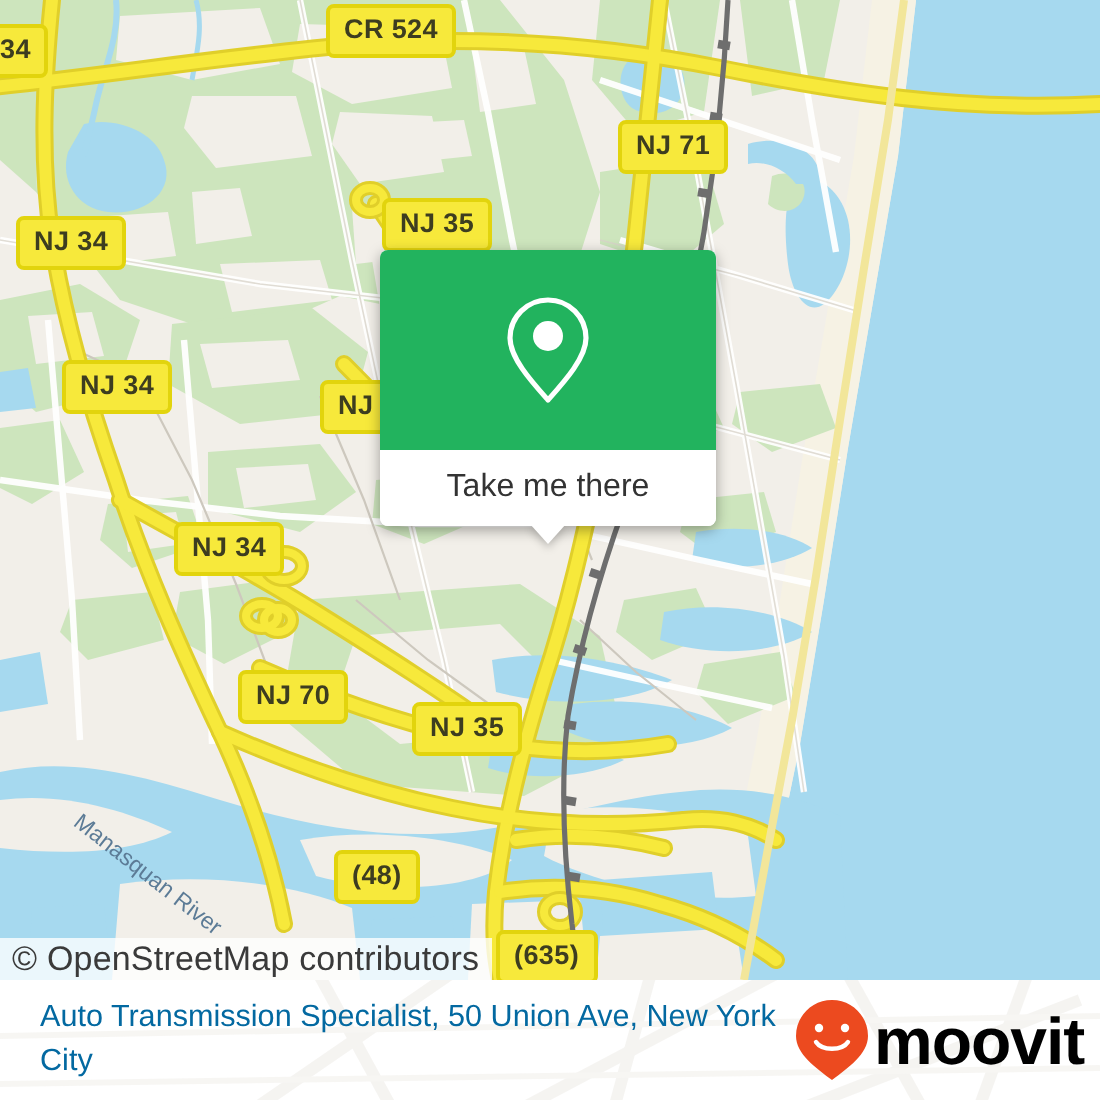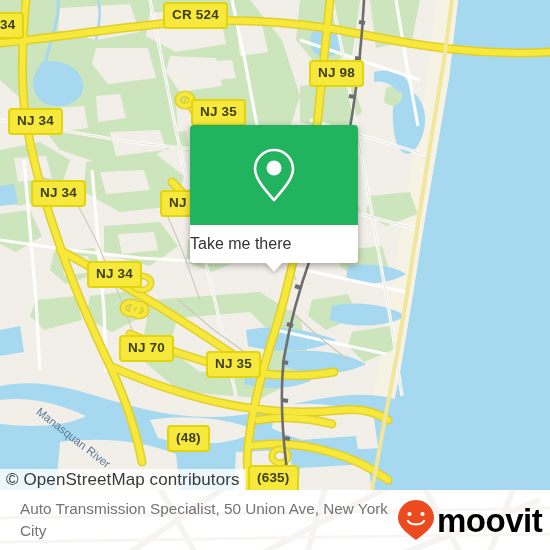--- a/index.html
+++ b/index.html
@@ -84,21 +84,21 @@
     height: 100px;
     border-radius: 4px 4px 0 0;
     display: flex;
     align-items: center;
     justify-content: center;
   }
   #popup .cta {
     height: 38px;
     display: flex;
     align-items: center;
-    justify-content: flex-start;
+    justify-content: center;
     font-size: 16px;
     color: #333333;
     border-radius: 0 0 4px 4px;
     background: #ffffff;
     position: relative;
     z-index: 2;
   }
   #popup .pointer {
     position: absolute;
     left: 50%;
@@ -128,21 +128,21 @@
     opacity: 0.5;
     pointer-events: none;
   }
   #footer .caption {
     position: relative;
     z-index: 2;
     margin-left: 20px;
     width: 370px;
     font-size: 15.3px;
     line-height: 22px;
-    color: #737373;
+    color: #0369a1;
   }
   #footer .logo {
     position: relative;
     z-index: 2;
     display: flex;
     align-items: center;
     margin-left: 6px;
   }
   #footer .logo .wordmark {
     font-size: 33px;
@@ -350,21 +350,21 @@
             <path d="M284,438 l6,1"></path>
           <path d="M286,474 l6,1"></path>
         </g>
 
       </g>
     </svg>
 
     <div id="shields">
         <div class="shield" style="left: -9px; top: 12px;">34</div>
         <div class="shield" style="left: 163px; top: 2px;">CR 524</div>
-        <div class="shield" style="left: 309px; top: 60px;">NJ 98</div>
+        <div class="shield" style="left: 309px; top: 60px;">NJ 71</div>
         <div class="shield" style="left: 8px; top: 108px;">NJ 34</div>
         <div class="shield" style="left: 191px; top: 99px;">NJ 35</div>
         <div class="shield" style="left: 31px; top: 180px;">NJ 34</div>
         <div class="shield" style="left: 160px; top: 190px;">NJ 35</div>
         <div class="shield" style="left: 87px; top: 261px;">NJ 34</div>
         <div class="shield" style="left: 119px; top: 335px;">NJ 70</div>
         <div class="shield" style="left: 206px; top: 351px;">NJ 35</div>
         <div class="shield" style="left: 167px; top: 425px;">(48)</div>
         <div class="shield" style="left: 248px; top: 433px; margin-top: 32px;">(635)</div>
       </div>

